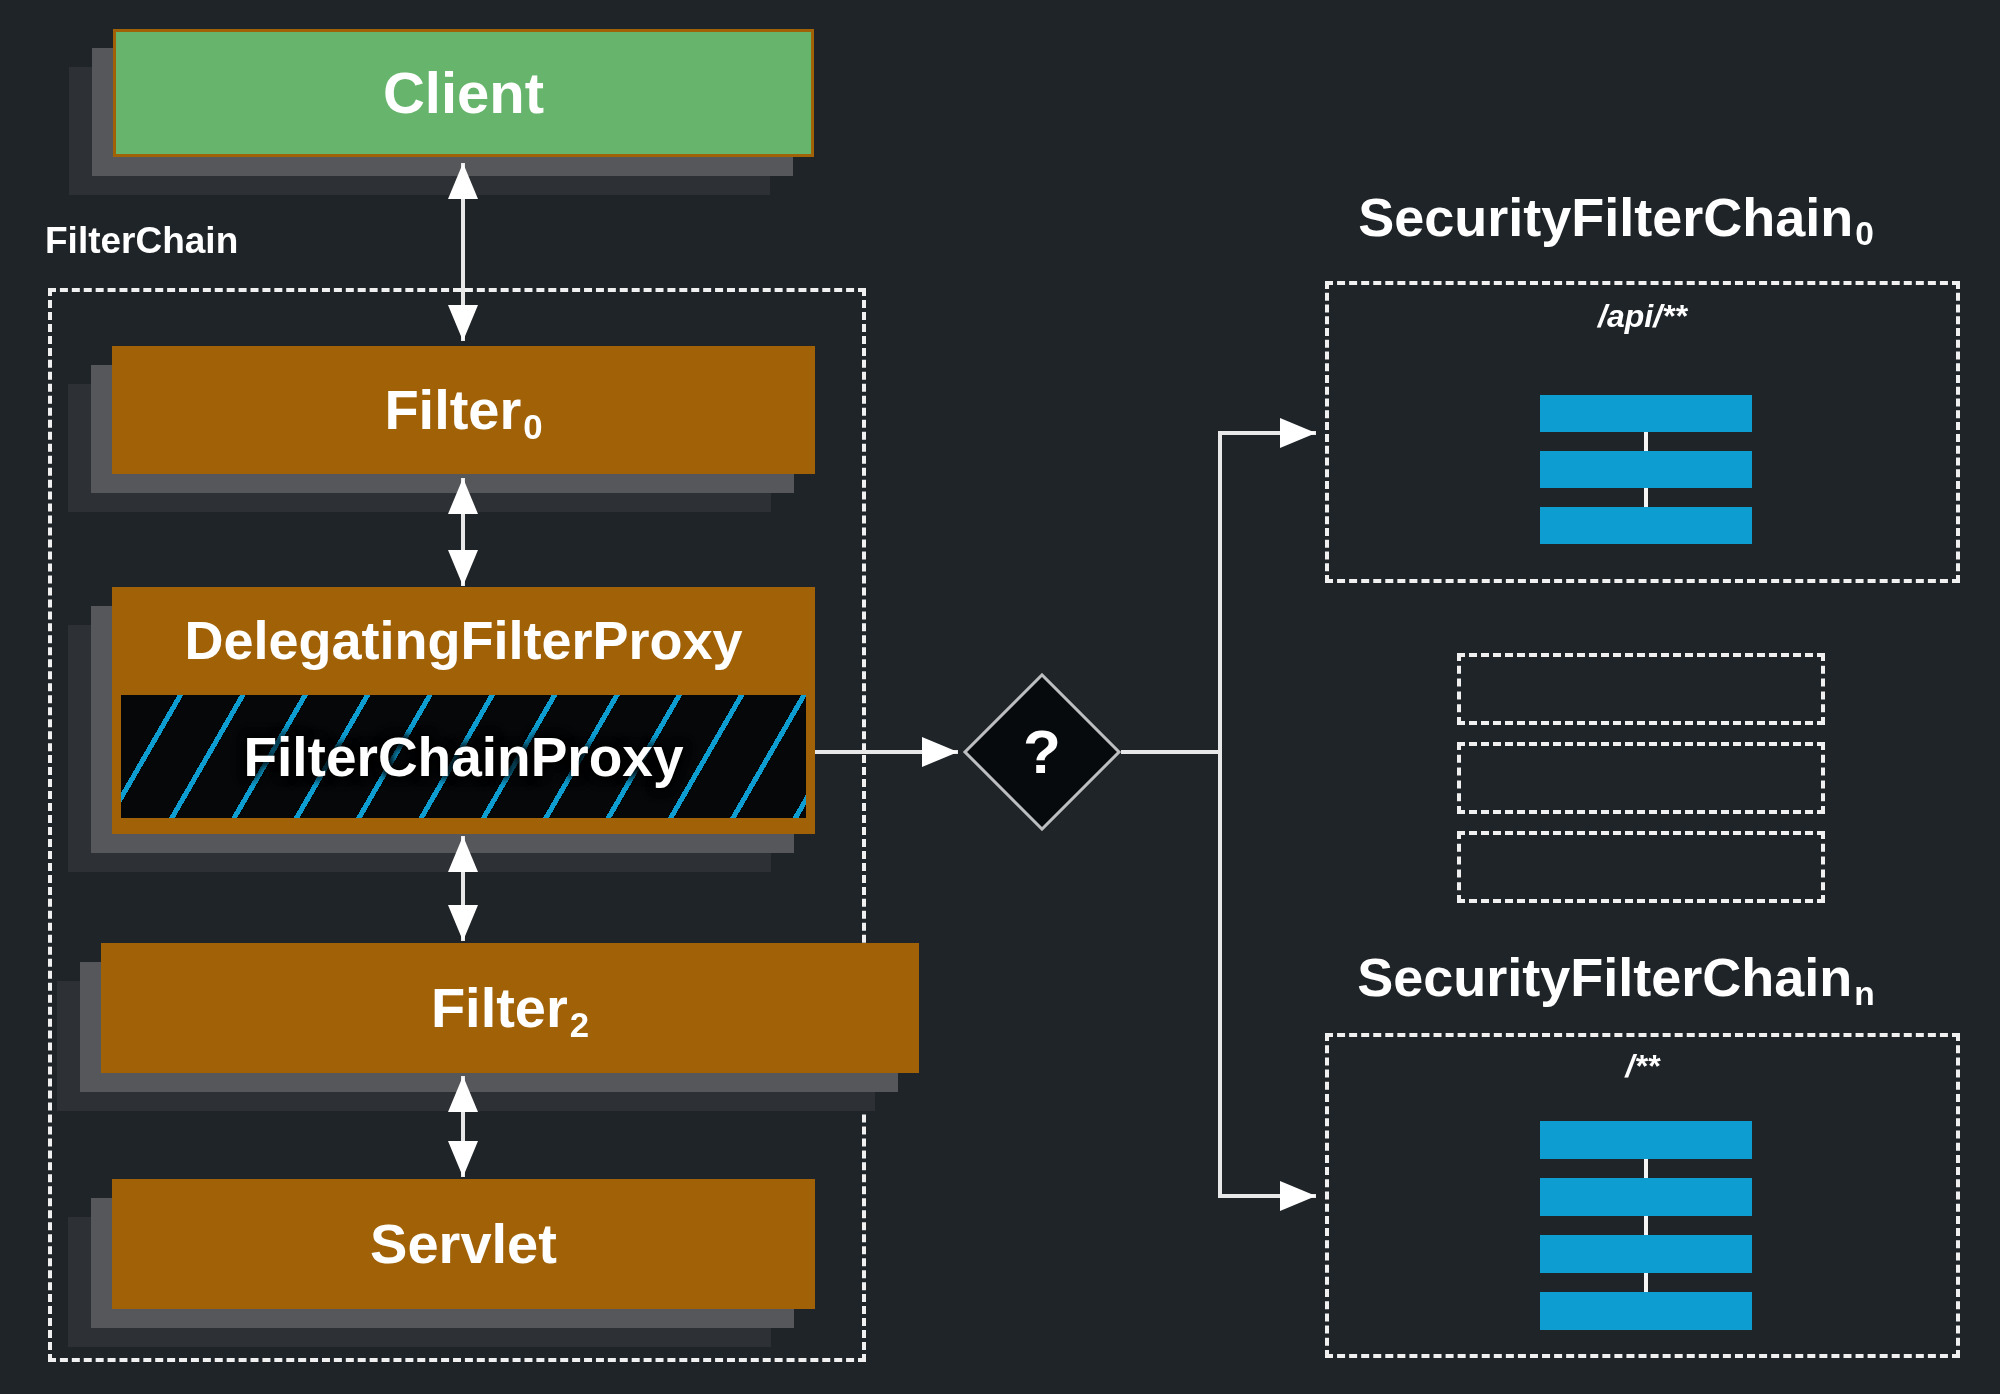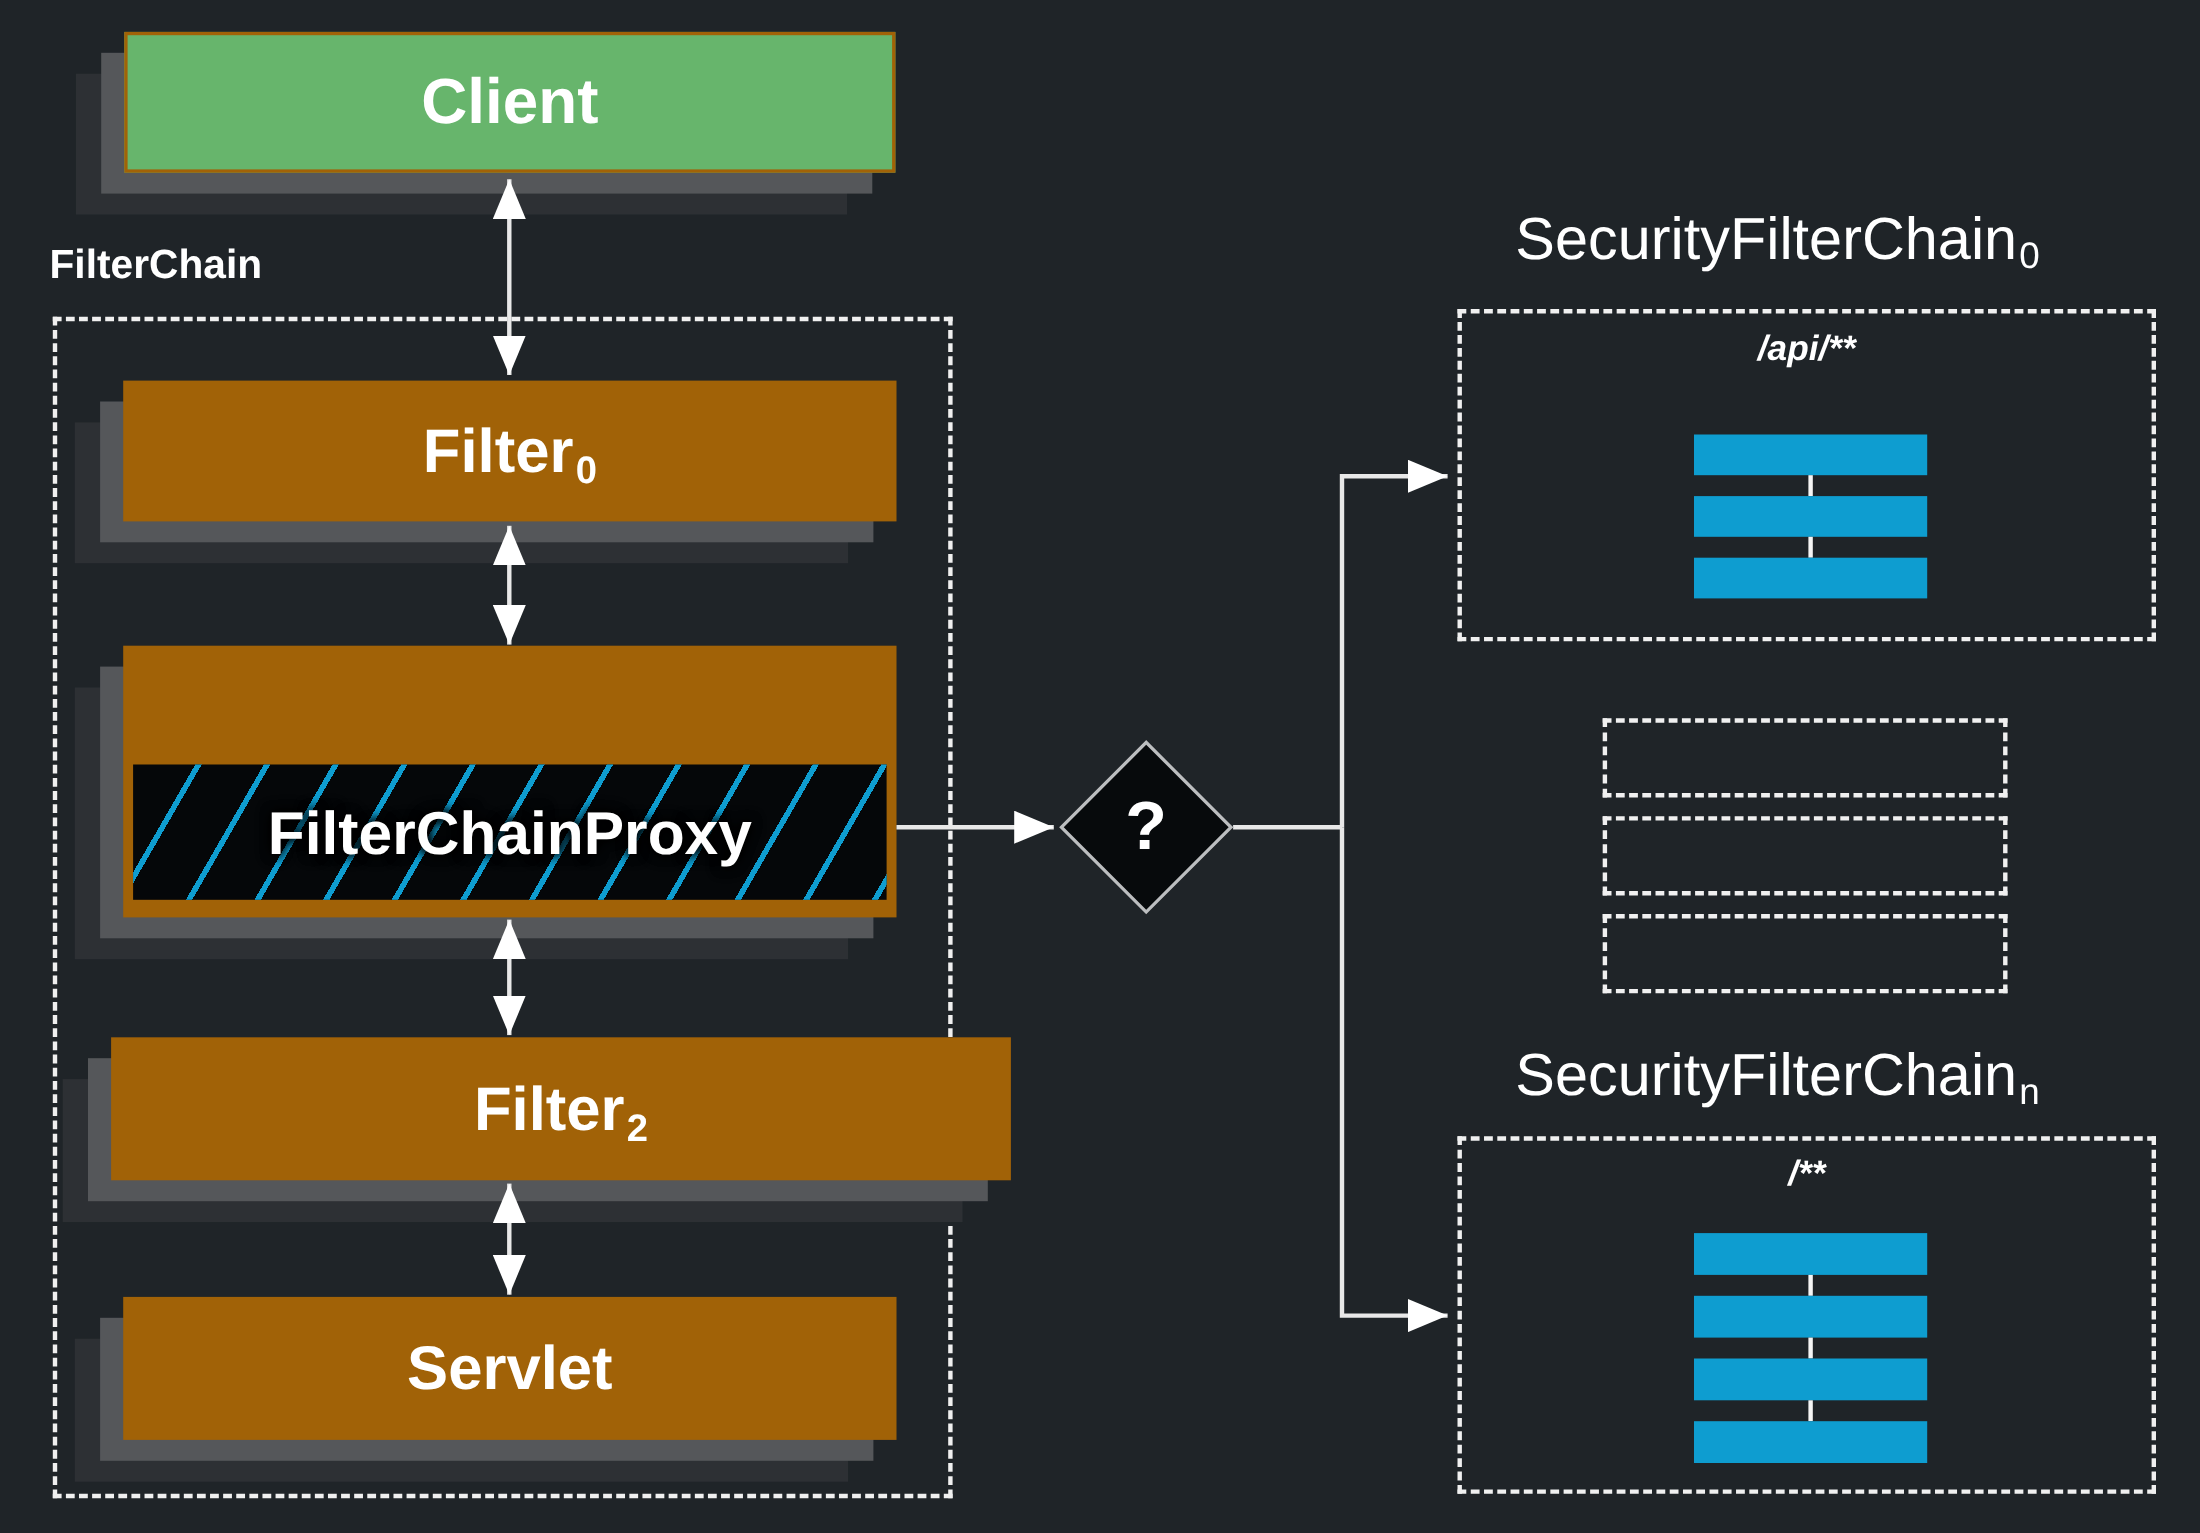--- a/index.html
+++ b/index.html
@@ -32,21 +32,21 @@
     position:absolute;
     border:4px dashed #f0f0f0;
     box-sizing:border-box;
   }
   .region-label{
     position:absolute;
     font-weight:bold;font-size:37px;line-height:1;
   }
   .sfc-label{
     position:absolute;
-    font-weight:normal;font-size:54px;line-height:1;
+    font-weight:bold;font-size:54px;line-height:1;
     text-align:center;
   }
   
   .dfp-title{
     position:absolute;left:0;top:0;right:0;height:106px;
     display:flex;align-items:center;justify-content:center;
     font-weight:bold;font-size:54px;
   }
   .hatch{
     position:absolute;left:9px;right:9px;top:108px;height:123px;
@@ -95,20 +95,21 @@
 
   <div class="node green" style="left:113px;top:29px;width:701px;height:128px">
     <span class="node-label client-label">Client</span>
   </div>
 
   <div class="node blue" style="left:112px;top:346px;width:703px;height:128px">
     <span class="node-label"><span>Filter</span><span class="sub">0</span></span>
   </div>
 
   <div class="node blue" style="left:112px;top:587px;width:703px;height:247px">
+    <div class="dfp-title">DelegatingFilterProxy</div>
     <div class="hatch">
       <span>FilterChainProxy</span>
     </div>
   </div>
 
   <div class="node blue" style="left:101px;top:943px;width:818px;height:130px">
     <span class="node-label"><span>Filter</span><span class="sub">2</span></span>
   </div>
 
   <div class="node blue" style="left:112px;top:1179px;width:703px;height:130px">

